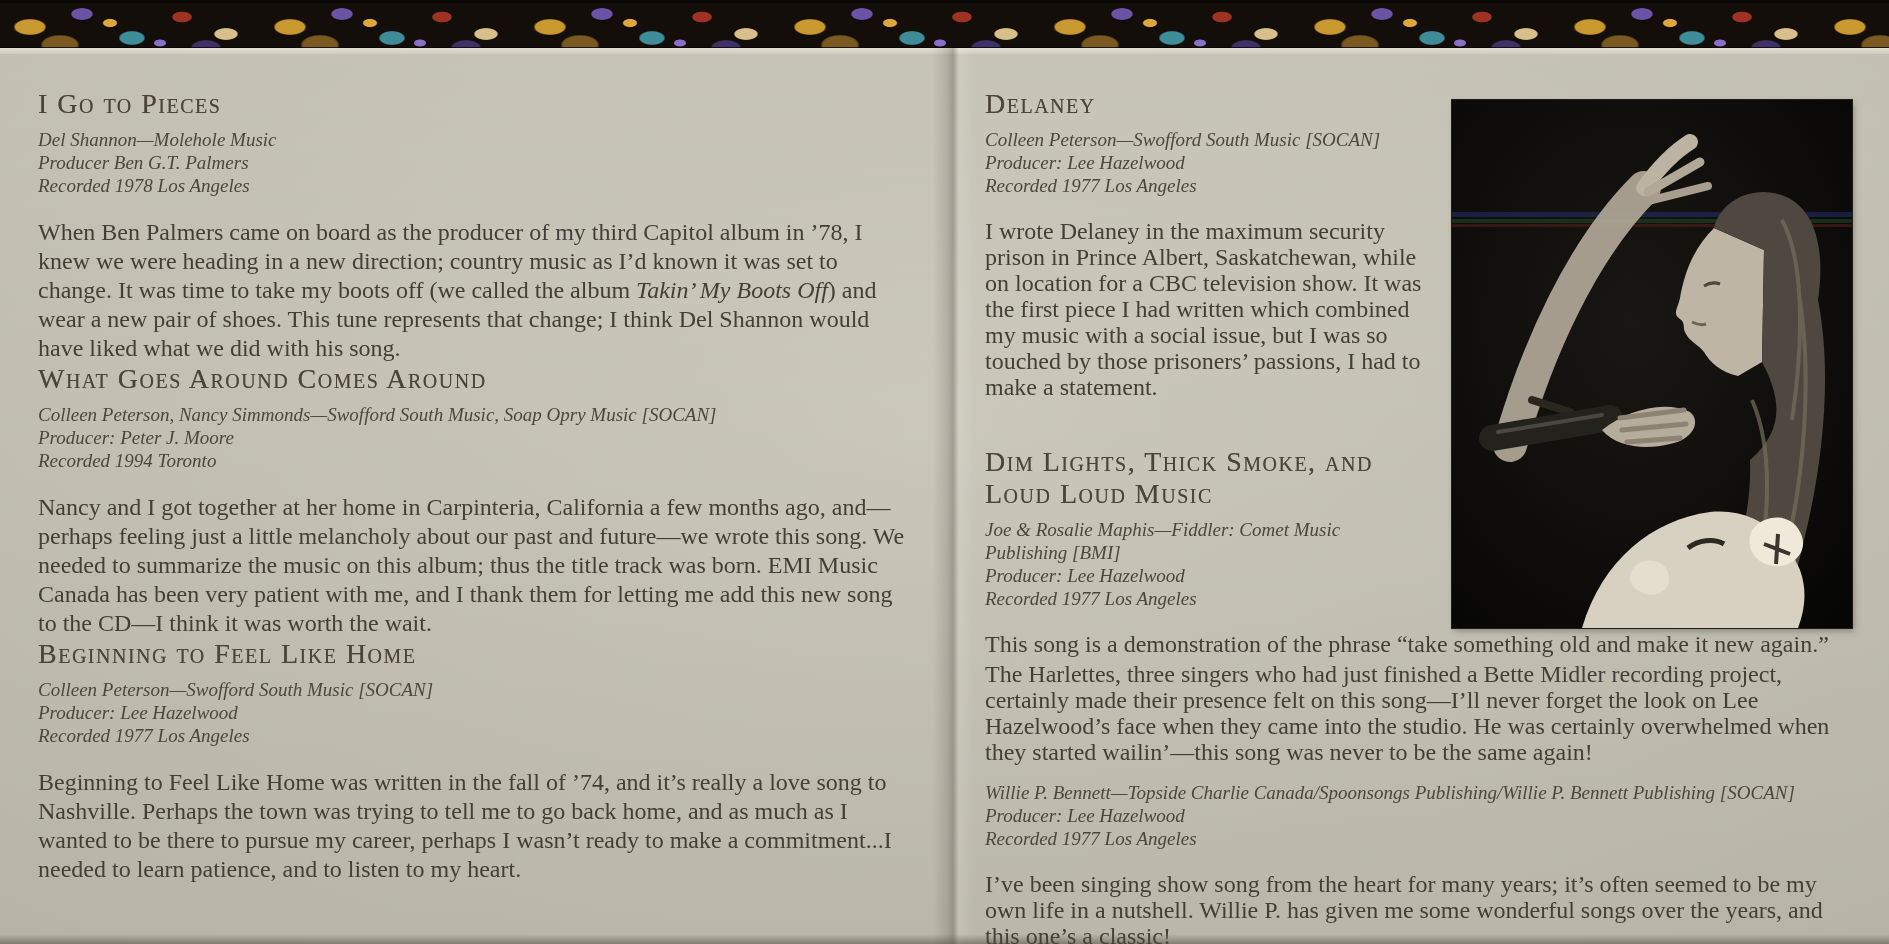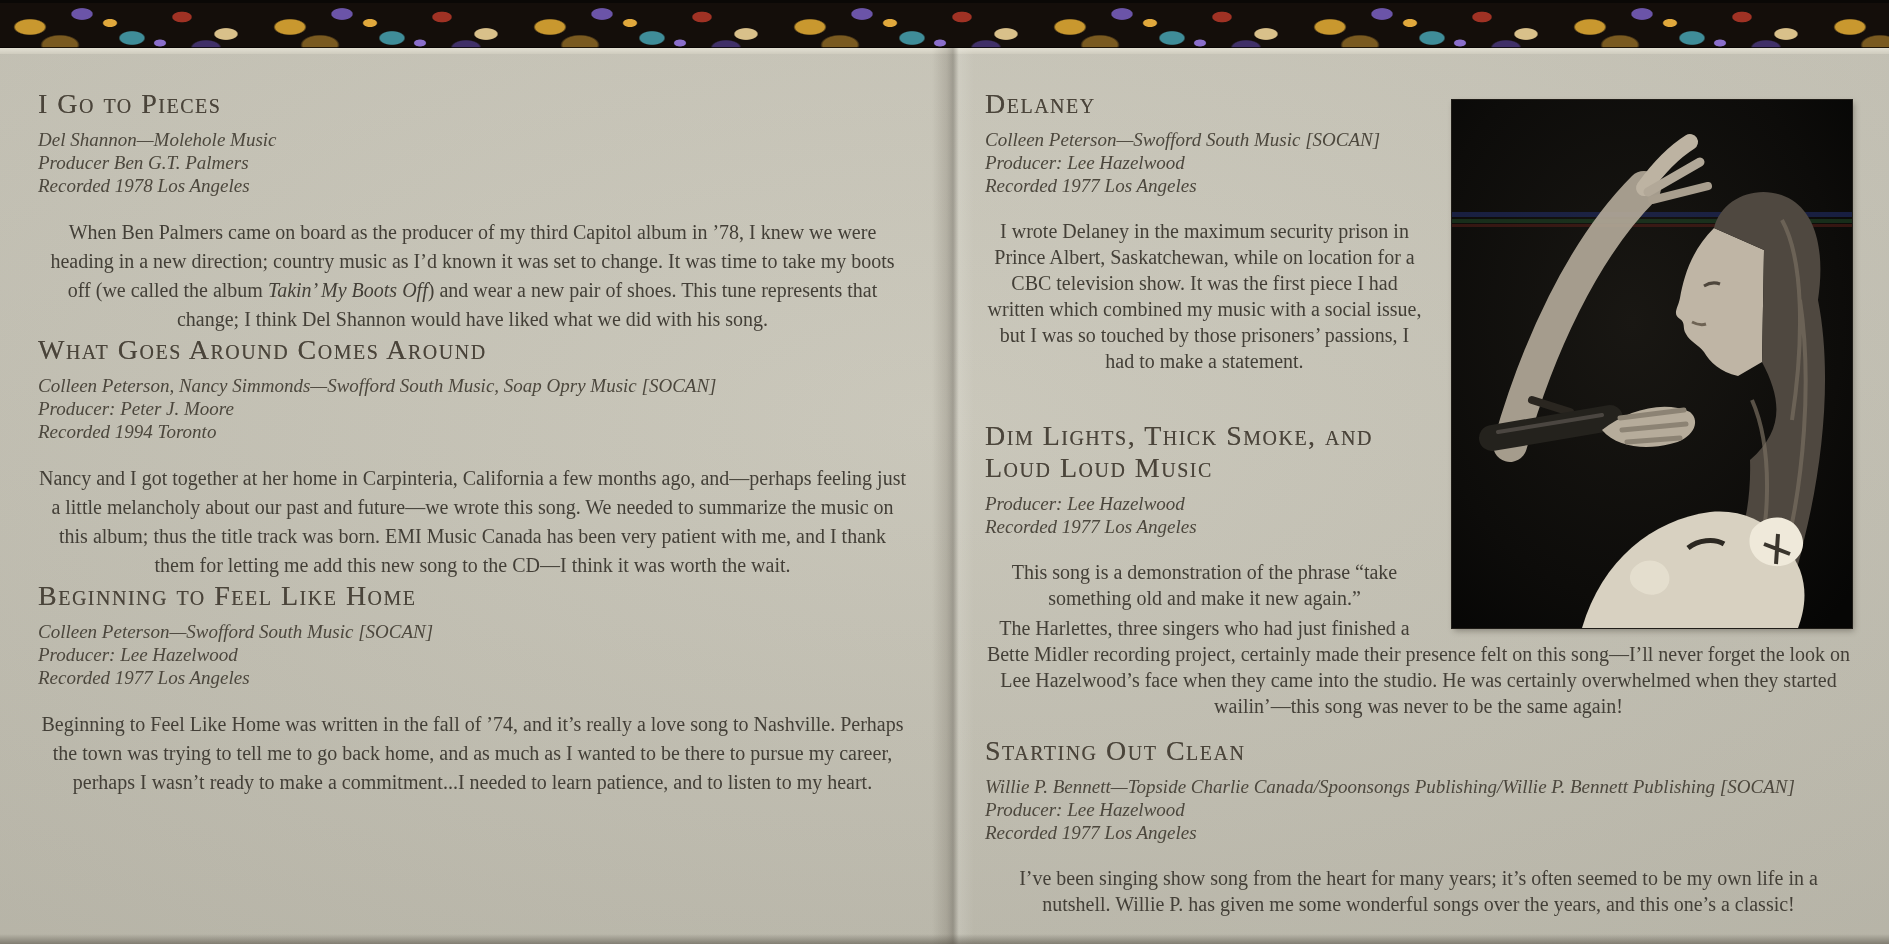--- a/index.html
+++ b/index.html
@@ -60,21 +60,21 @@
   .song-title{
     font-variant:small-caps;font-weight:normal;
     font-size:28px;line-height:32px;letter-spacing:1.5px;
     color:#4a443a;margin:0 0 8px 0;
     text-shadow:0 0 .4px rgba(60,50,40,.5);
   }
   .credit{
     font-style:italic;font-size:19px;line-height:23px;color:#4c473d;margin:0;
   }
   .notes{
-    font-size:20px;line-height:26px;color:#433f37;margin:21px 0 0 0;text-align:center;
+    font-size:24px;line-height:26px;color:#433f37;margin:21px 0 0 0;text-align:left;
   }
   .page.left .notes{line-height:29px;}
   .notes + .notes{margin-top:4px;}
   
   .photo{
     float:right;width:400px;height:528px;margin:12px 0 0 28px;
     background:#0c0b09;box-shadow:0 0 0 1px #201d18, 2px 3px 6px rgba(40,35,25,.35);
   }
   .photo svg{display:block;width:100%;height:100%;}
 </style>
@@ -162,28 +162,28 @@
       <div class="song">
         <h2 class="song-title">Delaney</h2>
         <p class="credit">Colleen Peterson—Swofford South Music [SOCAN]</p>
         <p class="credit">Producer: Lee Hazelwood</p>
         <p class="credit">Recorded 1977 Los Angeles</p>
         <p class="notes">I wrote Delaney in the maximum security prison in Prince Albert, Saskatchewan, while on location for a CBC television show. It was the first piece I had written which combined my music with a social issue, but I was so touched by those prisoners’ passions, I had to make a statement.</p>
       </div>
 
       <div class="song">
         <h2 class="song-title">Dim Lights, Thick Smoke, and Loud Loud Music</h2>
+        <p class="credit">Joe &amp; Rosalie Maphis—Fiddler: Comet Music Publishing [BMI]</p>
         <p class="credit">Producer: Lee Hazelwood</p>
         <p class="credit">Recorded 1977 Los Angeles</p>
         <p class="notes">This song is a demonstration of the phrase “take something old and make it new again.”</p>
         <p class="notes">The Harlettes, three singers who had just finished a Bette Midler recording project, certainly made their presence felt on this song—I’ll never forget the look on Lee Hazelwood’s face when they came into the studio. He was certainly overwhelmed when they started wailin’—this song was never to be the same again!</p>
       </div>
 
       <div class="song tight">
-        <h2 class="song-title">Starting Out Clean</h2>
         <p class="credit">Willie P. Bennett—Topside Charlie Canada/Spoonsongs Publishing/Willie P. Bennett Publishing [SOCAN]</p>
         <p class="credit">Producer: Lee Hazelwood</p>
         <p class="credit">Recorded 1977 Los Angeles</p>
         <p class="notes">I’ve been singing show song from the heart for many years; it’s often seemed to be my own life in a nutshell. Willie P. has given me some wonderful songs over the years, and this one’s a classic!</p>
       </div>
 
     </div>
   </div>
 
   <div class="crease"></div>

